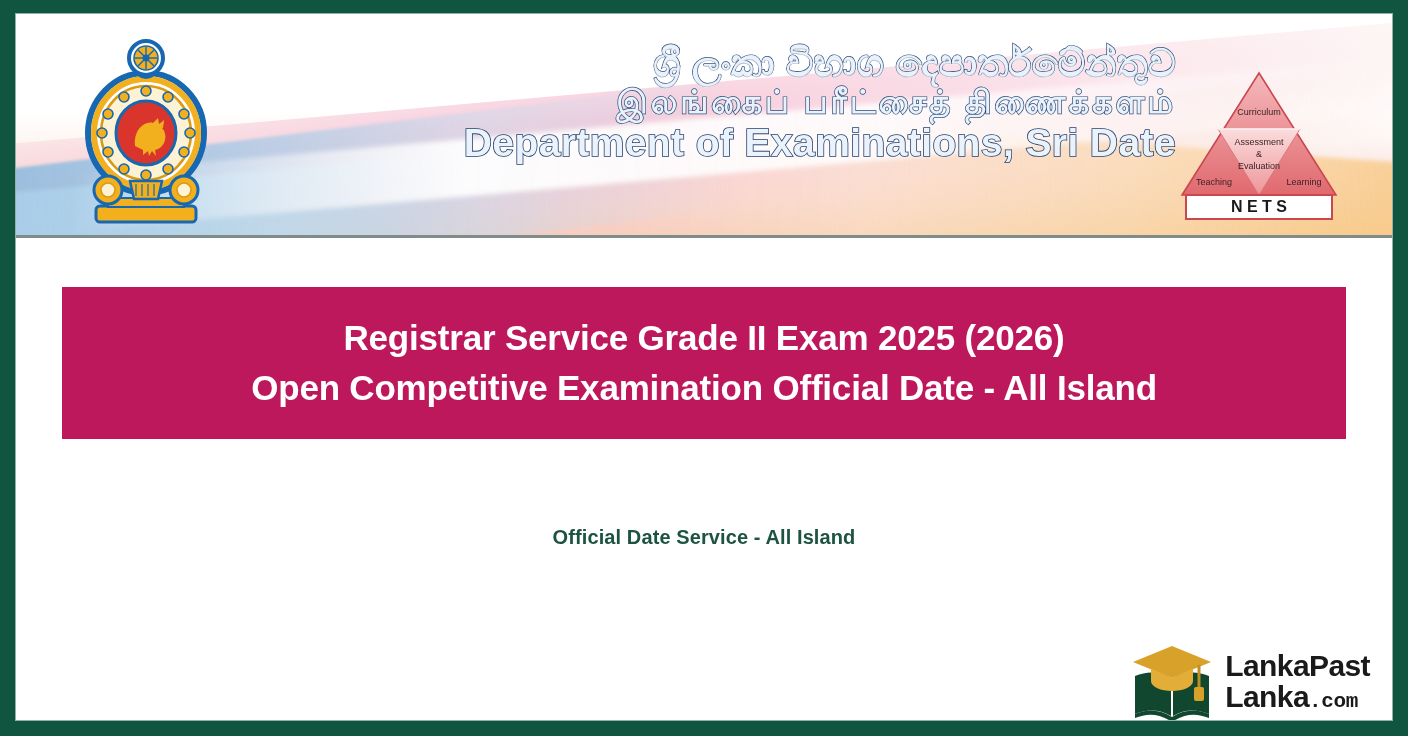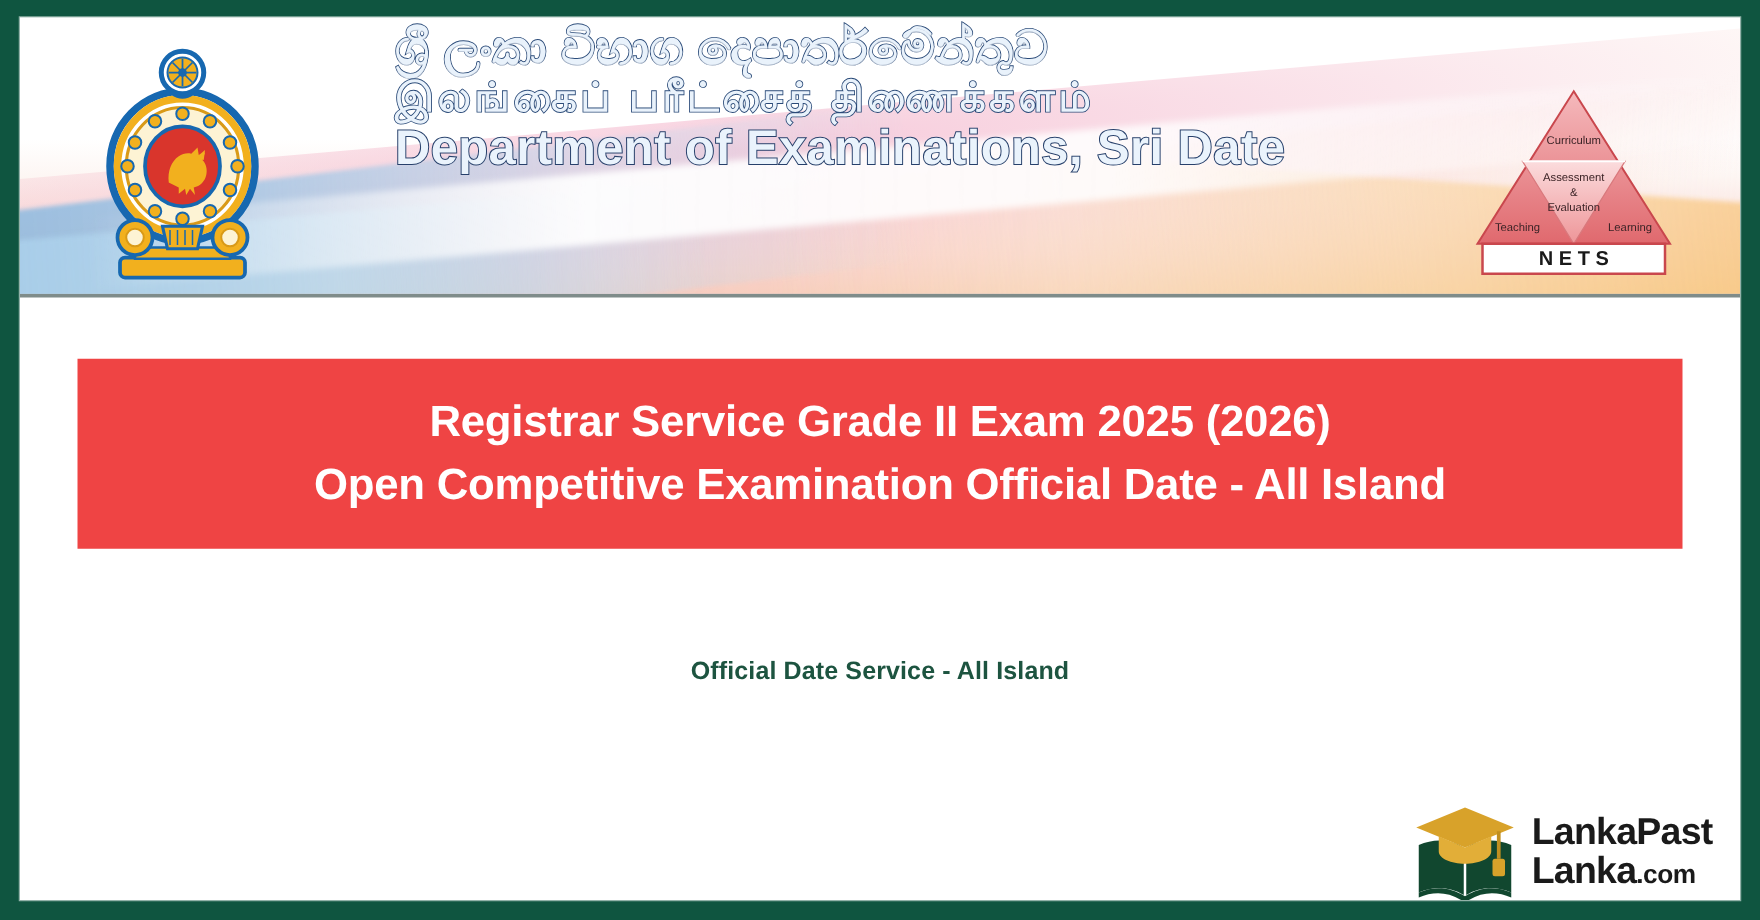--- a/index.html
+++ b/index.html
@@ -108,24 +108,24 @@
 
   
   #emblem-wrap {
     position: absolute; left: 62px; top: 24px;
     width: 136px; height: 186px;
     z-index: 4;
   }
 
   
   #dept-titles {
-    position: absolute; left: 300px; top: 6px;
+    position: absolute; left: 300px; top: 30px;
     width: 860px;
     z-index: 4;
-    text-align: left;
+    text-align: right;
   }
   .tline {
     font-weight: 700;
     line-height: 1.04;
     color: #e9f2fb;
     letter-spacing: 0.5px;
     white-space: nowrap;
   }
   #dept-sinhala {
     font-size: 38px;
@@ -155,21 +155,21 @@
     position: absolute; right: 52px; top: 55px;
     width: 162px; height: 155px;
     z-index: 4;
   }
 
   
   #title-banner {
     position: absolute;
     left: 46px; top: 273px;
     width: 1284px; height: 152px;
-    background: #ef4444;
+    background: #be185d;
     display: flex;
     flex-direction: column;
     align-items: center;
     justify-content: center;
     z-index: 3;
   }
   .title-line {
     color: #ffffff;
     font-weight: 700;
     font-size: 35px;
@@ -203,21 +203,21 @@
   }
   #brand-mark { width: 86px; height: 88px; flex: 0 0 auto; }
   #brand-text {
     font-weight: 700;
     font-size: 30px;
     line-height: 1.02;
     color: #1a1a1a;
     letter-spacing: -0.6px;
   }
   #brand-text .l2 { display: block; }
-  #brand-dotcom { font-size: 21px; letter-spacing: -0.4px; }
+  #brand-dotcom { font-size: 21px; letter-spacing: -0.4px; font-family: Liberation Mono, monospace; }
 </style>
 </head>
 <body>
 
 <div id="page-frame">
   <div id="page-inner">
 
     <div id="dept-banner">
       <div class="swirl-pink"></div>
       <div class="swirl-pink2"></div>

